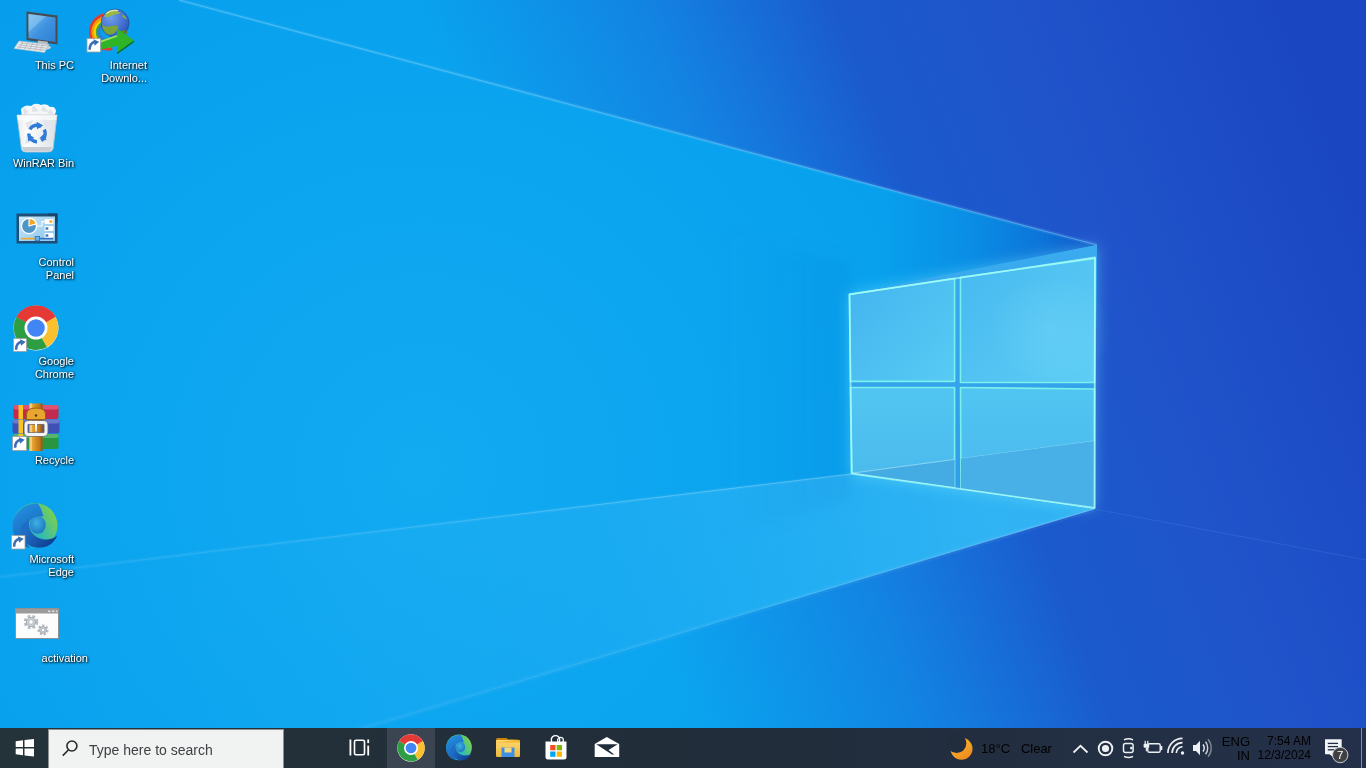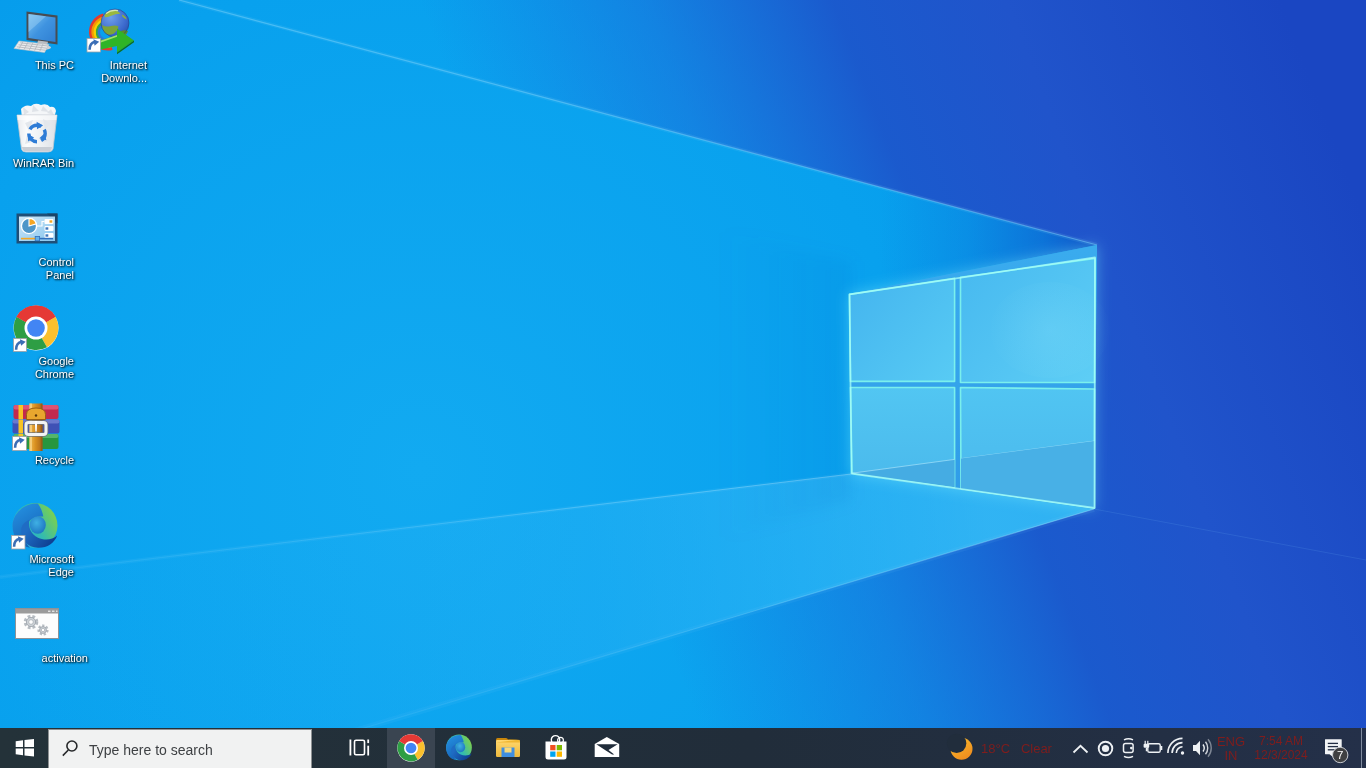--- a/index.html
+++ b/index.html
@@ -1,21 +1,21 @@
 <!DOCTYPE html>
 <html><head><meta charset="utf-8">
 <style>
 *{margin:0;padding:0;box-sizing:border-box}
 html,body{width:1366px;height:768px;overflow:hidden;background:#0aa3ef;font-family:"Liberation Sans",sans-serif}
 .abs{position:absolute}
 .lbl{position:absolute;color:#fff;font-size:11px;line-height:13px;text-align:right;text-shadow:1px 1.2px 2px rgba(0,0,0,1),0 0 3px rgba(0,0,0,.6)}
 #tb{position:absolute;left:0;top:728px;width:1366px;height:40px;background:linear-gradient(90deg,#243239 0%,#212d3a 55%,#243049 100%)}
-#sbox{position:absolute;left:48px;top:729px;width:264px;height:39px;background:#f1f2f2;border:1px solid #8e9193;border-bottom:none}
+#sbox{position:absolute;left:48px;top:729px;width:236px;height:39px;background:#f1f2f2;border:1px solid #8e9193;border-bottom:none}
 #stext{position:absolute;left:40px;top:12px;font-size:14px;color:#3e4144}
-.trayt{position:absolute;color:#7f1d1d;font-size:12px;line-height:13.5px;text-align:center;white-space:nowrap}
+.trayt{position:absolute;color:#000000;font-size:12px;line-height:13.5px;text-align:right;white-space:nowrap}
 </style></head>
 <body>
 
 <svg class="abs" style="left:0;top:0" width="1366" height="768" viewBox="0 0 1366 768">
 <defs>
 <radialGradient id="rgBase" gradientUnits="userSpaceOnUse" cx="420" cy="470" r="1000">
 <stop offset="0" stop-color="#12aaf1"></stop>
 <stop offset="0.5" stop-color="#08a1ee"></stop>
 <stop offset="1" stop-color="#0191e6"></stop>
 </radialGradient>

